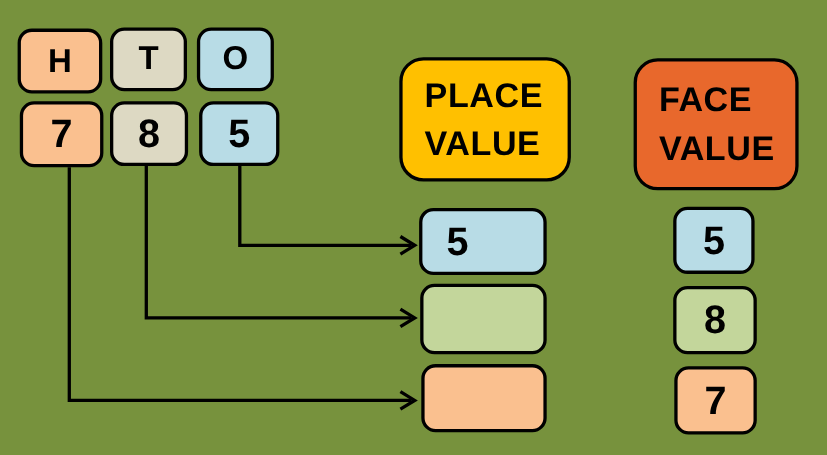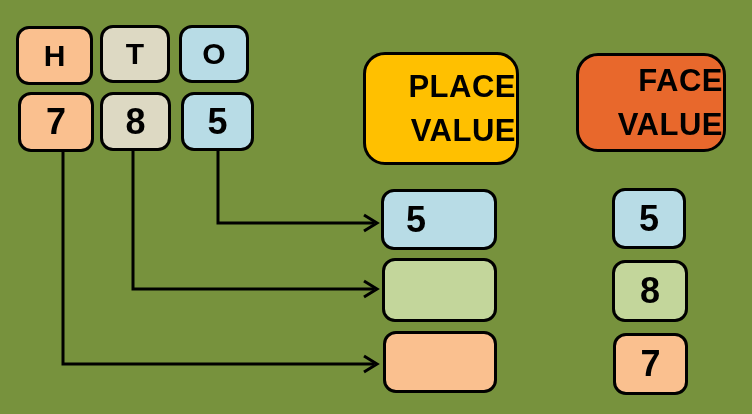--- a/index.html
+++ b/index.html
@@ -18,42 +18,42 @@
     align-items:center;
     justify-content:center;
     font-weight:bold;
     color:#000;
   }
   .hto-letter{font-size:30px;}
   .hto-digit{font-size:36px;}
   .header-box{
     border-radius:22px;
     flex-direction:column;
-    align-items:flex-end;
+    align-items:flex-start;
     justify-content:center;
     padding-left:20px;
     font-size:31px;
     line-height:44px;
     letter-spacing:0.5px;
   }
   .value-box{font-size:36px;}
   .pv-filled{justify-content:flex-start;padding-left:22px;}
   .arrow-layer{
     position:absolute;inset:0;width:752px;height:414px;
     pointer-events:none;
   }
   
   #box-h{left:16px;top:26px;width:77px;height:59px;}
   #box-t{left:100px;top:25px;width:70px;height:58px;}
   #box-o{left:179px;top:25px;width:70px;height:58px;}
   #box-7{left:18px;top:92px;width:76px;height:60px;}
   #box-8{left:100px;top:92px;width:71px;height:59px;}
   #box-5{left:181px;top:92px;width:73px;height:59px;}
   #pv-header{left:363px;top:52px;width:156px;height:113px;}
-  #fv-header{left:576px;top:53px;width:150px;height:99px;}
+  #fv-header{left:576px;top:53px;width:150px;height:120px;}
   #pv-row-0{left:381px;top:189px;width:116px;height:61px;}
   #pv-row-1{left:382px;top:258px;width:115px;height:64px;}
   #pv-row-2{left:383px;top:331px;width:114px;height:62px;}
   #fv-row-0{left:612px;top:188px;width:74px;height:61px;}
   #fv-row-1{left:612px;top:260px;width:76px;height:62px;}
   #fv-row-2{left:613px;top:333px;width:75px;height:62px;}
 </style>
 </head>
 <body>
 

